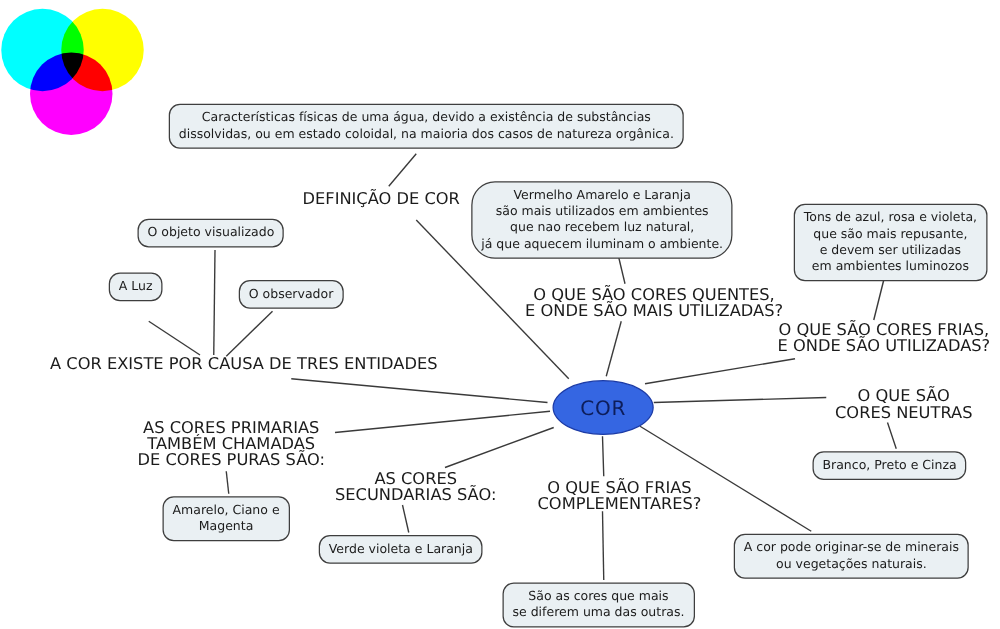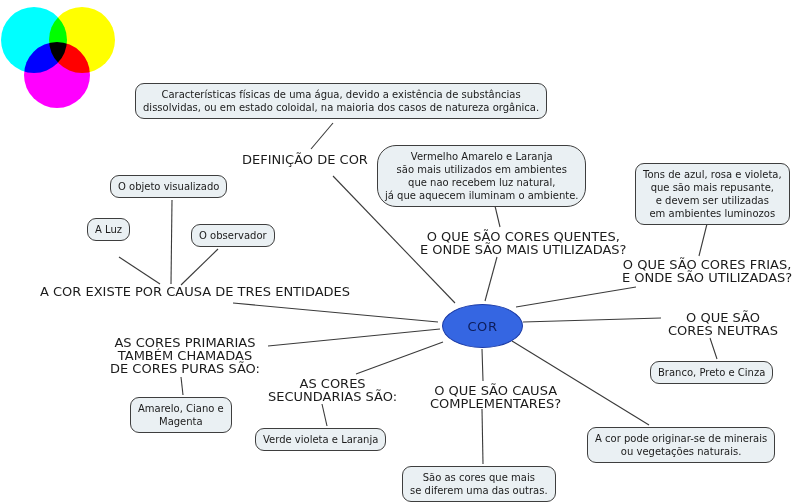--- a/index.html
+++ b/index.html
@@ -35,21 +35,21 @@
   }
   .center-node {
     position: absolute;
     left: 442px; top: 304px;
     width: 81px; height: 44px;
     box-sizing: border-box;
     background: var(--node-fill, #3566e2);
     border: 1.6px solid var(--node-border, #1c3ba6);
     border-radius: 50%;
     display: flex; align-items: center; justify-content: center;
-    font-size: 13px;
+    font-size: 16px;
     letter-spacing: 0.6px;
     color: var(--node-text, #0d1d5a);
   }
   .venn {
     position: absolute; left: 0; top: 2px;
     width: 122px; height: 108px;
     isolation: isolate;
   }
   .venn .c {
     position: absolute;
@@ -139,20 +139,20 @@
 
   <div class="label" style="left:40px; top:285px;">A COR EXISTE POR CAUSA DE TRES ENTIDADES</div>
 
   <div class="label" style="left:110px; top:336px;">AS CORES PRIMARIAS
 TAMBÉM CHAMADAS
 DE CORES PURAS SÃO:</div>
 
   <div class="label" style="left:268px; top:377px;">AS CORES
 SECUNDARIAS SÃO:</div>
 
-  <div class="label" style="left:430px; top:384px;">O QUE SÃO CAUSA
+  <div class="label" style="left:430px; top:384px;">O QUE SÃO FRIAS
 COMPLEMENTARES?</div>
 
   <div class="center-node">
     <span>COR</span>
   </div>
 
 </div>
 
 </body></html>

